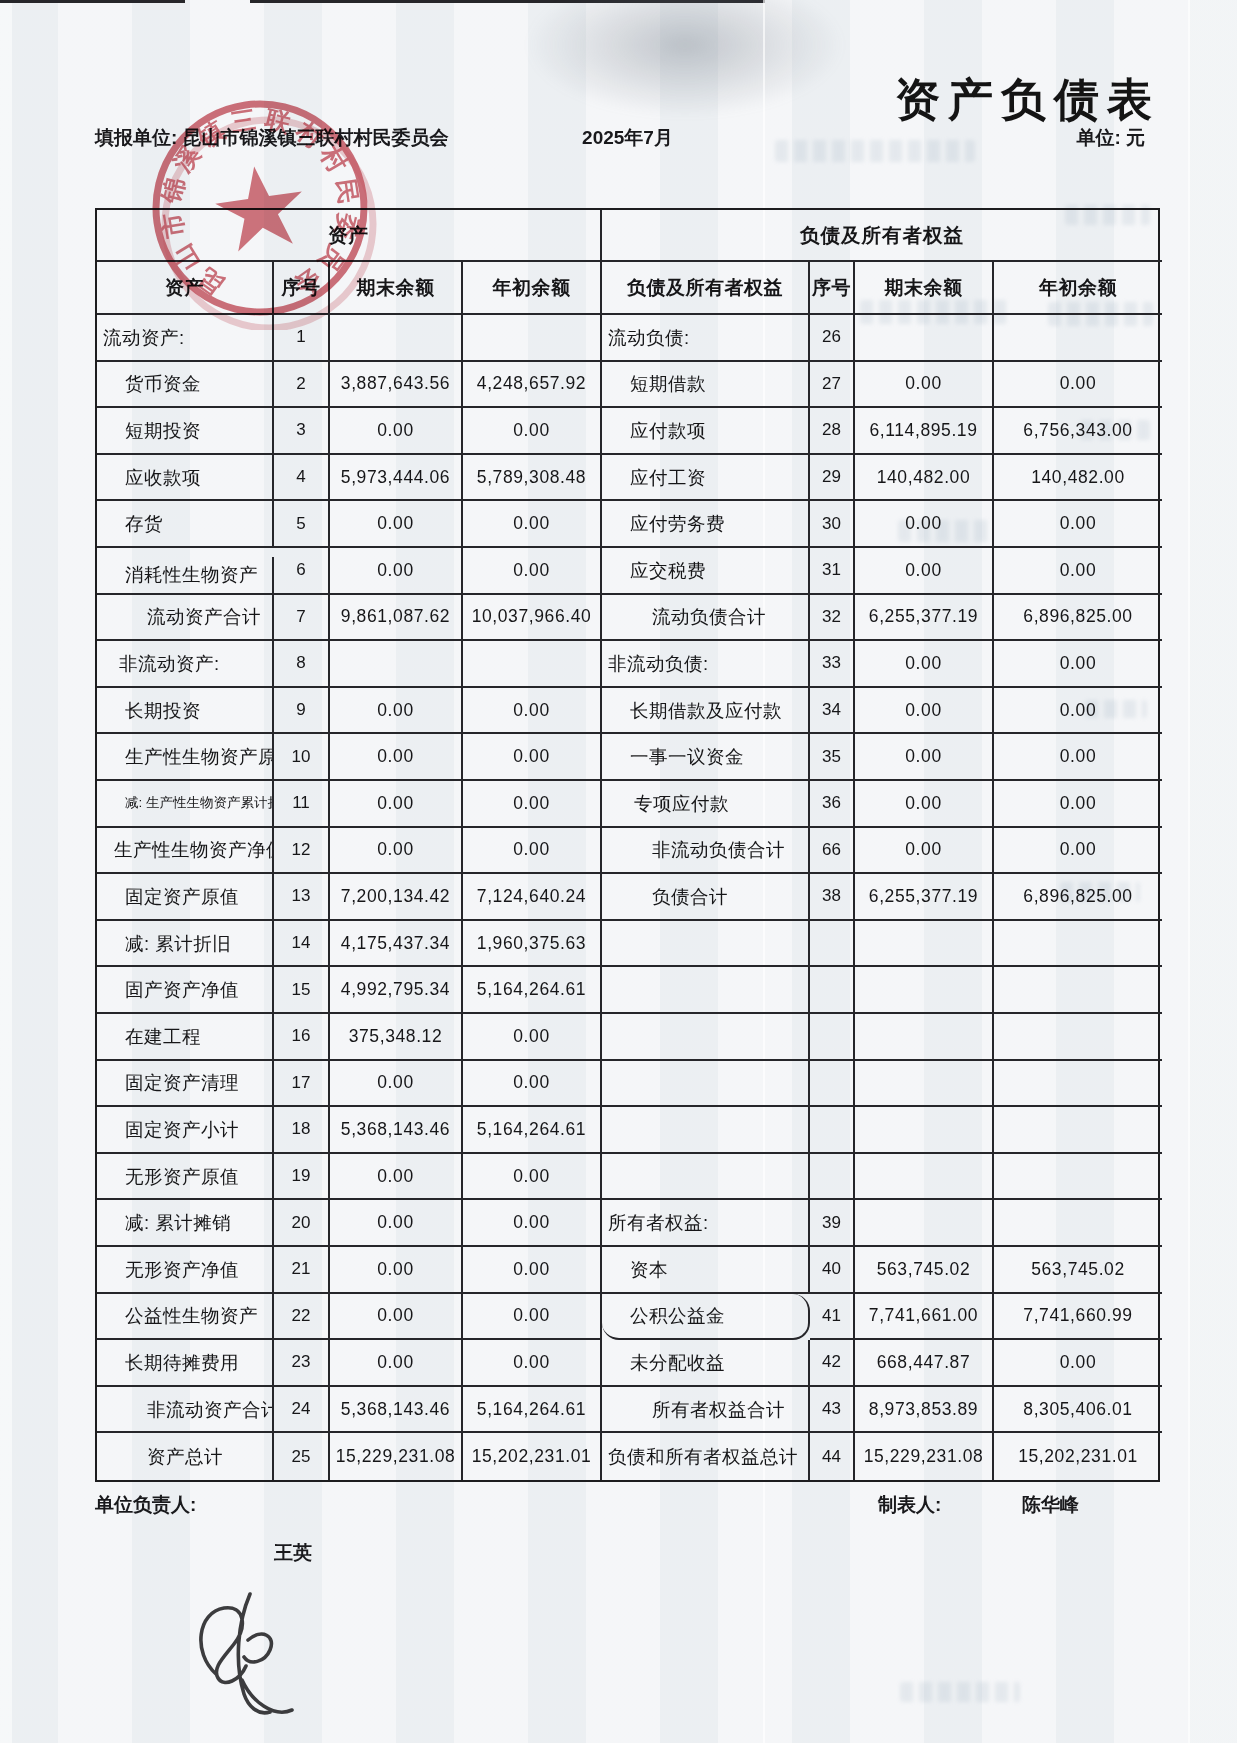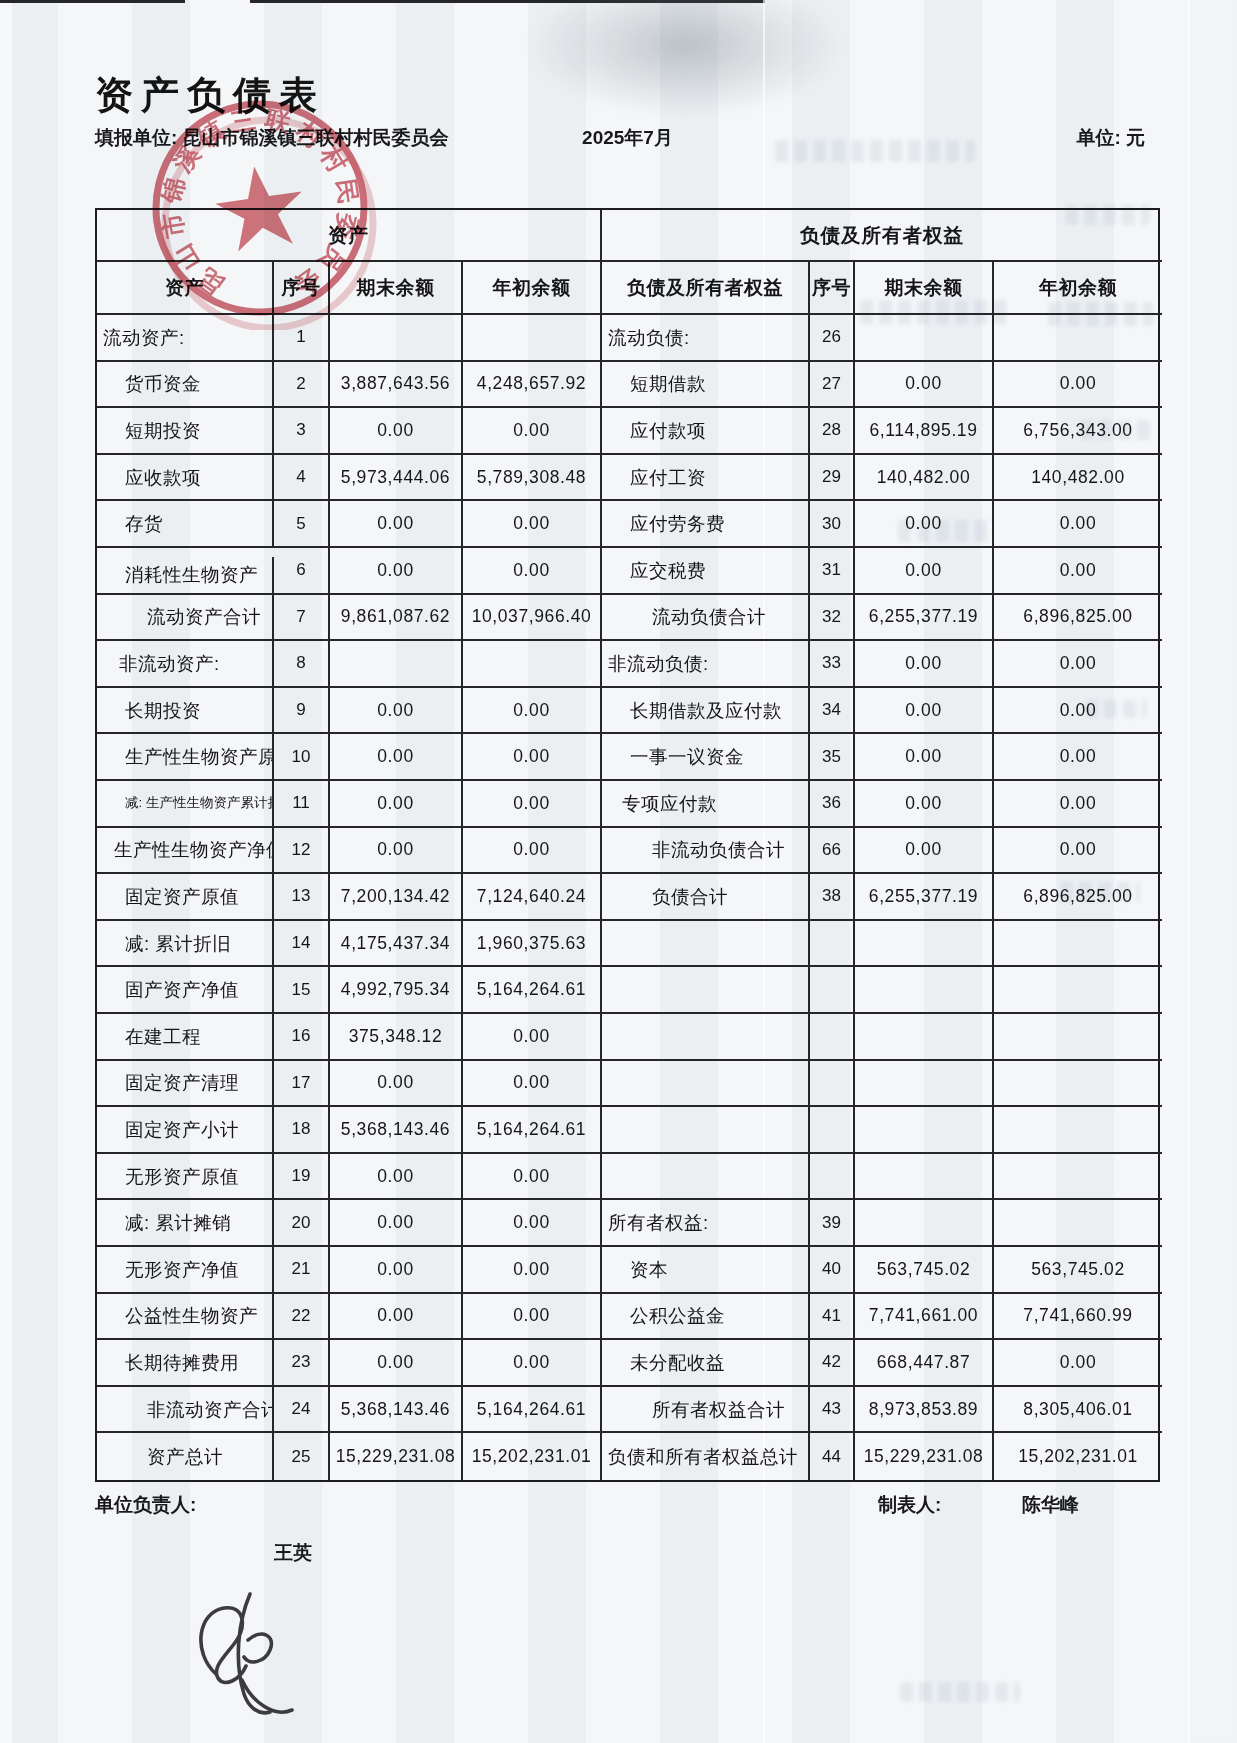--- a/index.html
+++ b/index.html
@@ -28,21 +28,21 @@
   }
   .vband{position:absolute;top:0;bottom:0;width:2px;background:rgba(255,255,255,.65);}
   .ghost{
     position:absolute;
     background:repeating-linear-gradient(90deg, rgba(136,158,178,.55) 0 13px, rgba(136,158,178,0) 13px 19px);
     opacity:.28;filter:blur(2px);border-radius:3px;
   }
   
   .title{
     position:absolute;left:95px;top:70px;width:1065px;
-    text-align:left;font-size:38px;font-weight:700;letter-spacing:8px;color:#141414;
+    text-align:right;font-size:45px;font-weight:700;letter-spacing:8px;color:#141414;
   }
   .meta{position:absolute;top:125px;font-size:19px;font-weight:600;color:#19191c;white-space:nowrap;}
   .meta.unit-line{left:95px;}
   .meta.period{left:95px;width:1065px;text-align:center;}
   .meta.currency{left:950px;width:195px;text-align:right;}
   
   .grid{
     position:absolute;left:95px;top:208px;width:1065px;height:1274px;
     display:grid;box-sizing:border-box;
     grid-template-columns:177px 56px 133px 139px 208px 45px 139px 168px;
@@ -190,21 +190,21 @@
       <div class="cell num">0.00</div>
       <div class="cell num">0.00</div>
       <div class="cell lbl" style="padding-left: 28px;">一事一议资金</div>
       <div class="cell no">35</div>
       <div class="cell num">0.00</div>
       <div class="cell num noR">0.00</div>
       <div class="cell lbl small" style="padding-left: 28px;">减: 生产性生物资产累计折旧</div>
       <div class="cell no">11</div>
       <div class="cell num">0.00</div>
       <div class="cell num">0.00</div>
-      <div class="cell lbl" style="padding-left: 20px;">专项应付款</div>
+      <div class="cell lbl" style="padding-left: 32px;">专项应付款</div>
       <div class="cell no">36</div>
       <div class="cell num">0.00</div>
       <div class="cell num noR">0.00</div>
       <div class="cell lbl" style="padding-left: 17px;">生产性生物资产净值</div>
       <div class="cell no">12</div>
       <div class="cell num">0.00</div>
       <div class="cell num">0.00</div>
       <div class="cell lbl" style="padding-left: 50px;">非流动负债合计</div>
       <div class="cell no">66</div>
       <div class="cell num">0.00</div>
@@ -278,21 +278,21 @@
       <div class="cell num">0.00</div>
       <div class="cell num">0.00</div>
       <div class="cell lbl" style="padding-left: 28px;">资本</div>
       <div class="cell no">40</div>
       <div class="cell num">563,745.02</div>
       <div class="cell num noR">563,745.02</div>
       <div class="cell lbl" style="padding-left: 28px;">公益性生物资产</div>
       <div class="cell no">22</div>
       <div class="cell num">0.00</div>
       <div class="cell num">0.00</div>
-      <div class="cell lbl" style="padding-left: 28px;">公积公益金</div>
+      <div class="cell lbl" style="padding-left: 28px; border-radius: 17px;">公积公益金</div>
       <div class="cell no">41</div>
       <div class="cell num">7,741,661.00</div>
       <div class="cell num noR">7,741,660.99</div>
       <div class="cell lbl" style="padding-left: 28px;">长期待摊费用</div>
       <div class="cell no">23</div>
       <div class="cell num">0.00</div>
       <div class="cell num">0.00</div>
       <div class="cell lbl" style="padding-left: 28px;">未分配收益</div>
       <div class="cell no">42</div>
       <div class="cell num">668,447.87</div>

